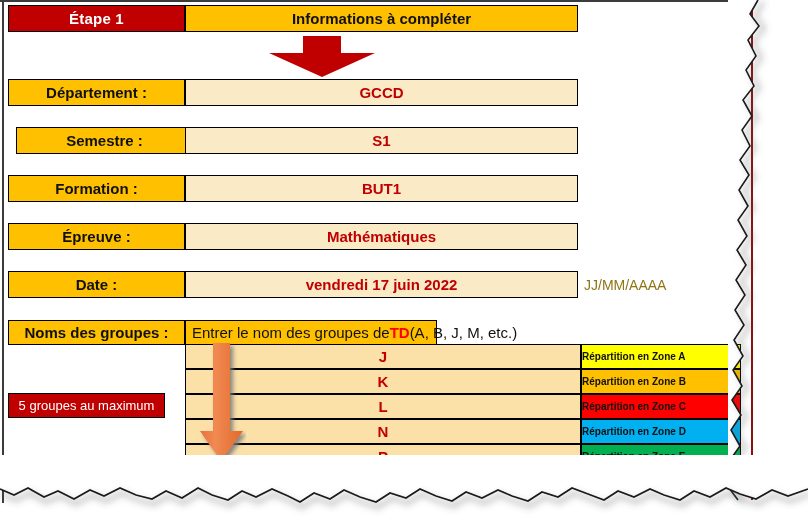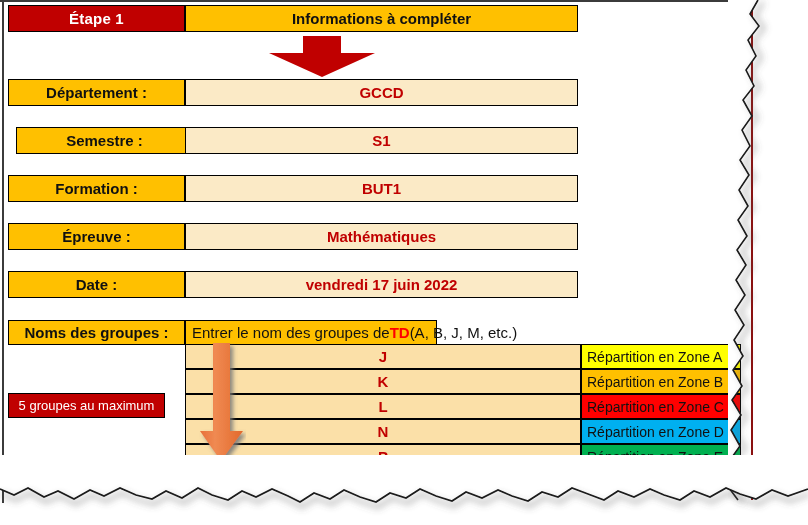--- a/index.html
+++ b/index.html
@@ -86,22 +86,22 @@
     gap:0;
   }
   .grp-instr .td-red{color:#ff0000;font-weight:bold;}
 
   .grp-val{
     background:#fbe0a8;color:#c00000;
     font-weight:bold;font-size:15px;
   }
 
   .zone{
-    color:#111111;font-size:14px;font-weight:normal;
-    justify-content:flex-start;padding-left:5px;
+    color:#111111;font-size:10px;font-weight:bold;
+    justify-content:flex-start;
   }
 
   
   .arrow-red{
     position:absolute;
     left:267px;top:36px;width:110px;height:42px;
   }
   
   .arrow-orange{
     position:absolute;
@@ -133,20 +133,21 @@
   <div class="box val" style="left:185px;top:127px;width:393px;height:27px;">S1</div>
 
   <div class="box lbl" style="left:8px;top:175px;width:177px;height:27px;">Formation :</div>
   <div class="box val" style="left:185px;top:175px;width:393px;height:27px;">BUT1</div>
 
   <div class="box lbl" style="left:8px;top:223px;width:177px;height:27px;">Épreuve :</div>
   <div class="box val" style="left:185px;top:223px;width:393px;height:27px;">Mathématiques</div>
 
   <div class="box lbl" style="left:8px;top:271px;width:177px;height:27px;">Date :</div>
   <div class="box val" style="left:185px;top:271px;width:393px;height:27px;">vendredi 17 juin 2022</div>
+  <div class="hint" style="left:584px;top:271px;height:27px;">JJ/MM/AAAA</div>
 
   <div class="box lbl" style="left:8px;top:320px;width:177px;height:25px;">Noms des groupes :</div>
 
   <div class="box grp-instr" style="left:185px;top:320px;width:252px;height:25px;">
     <span>Entrer le nom des groupes de </span>
       <span class="td-red">TD</span>
       <span> (A, B, J, M, etc.)</span>
   </div>
 
   <div class="box note-max" style="left:8px;top:393px;width:157px;height:25px;">5 groupes au maximum</div>

